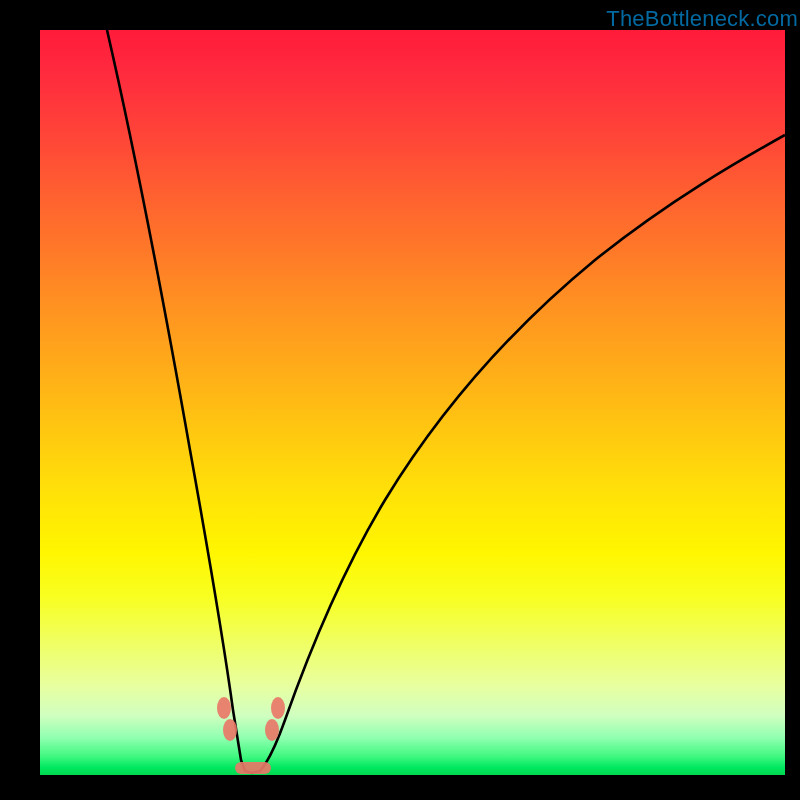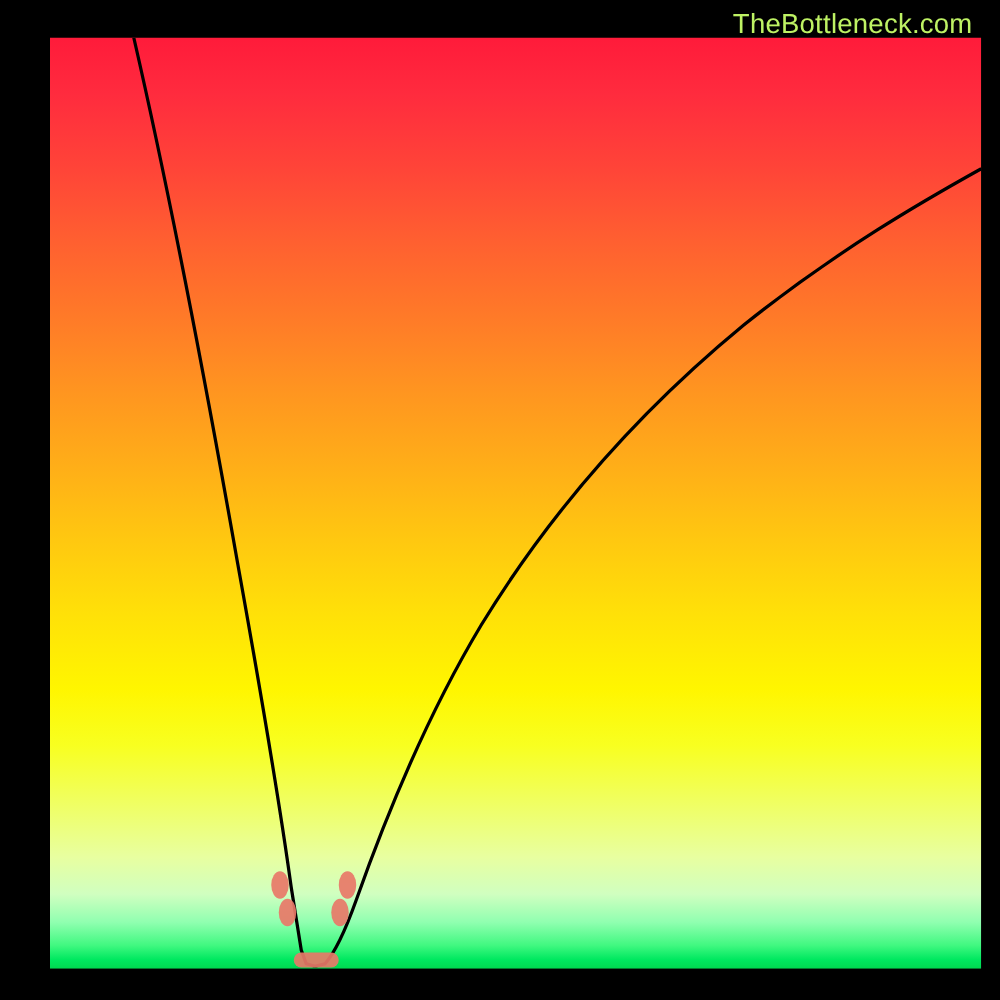--- a/index.html
+++ b/index.html
@@ -7,22 +7,22 @@
     padding: 0;
     width: 800px;
     height: 800px;
     background: #000;
     position: relative;
     font-family: Arial, sans-serif;
   }
   .watermark {
     position: absolute;
     top: 6px;
-    right: 22px;
-    color: #bef264;
+    right: 2px;
+    color: #0369a1;
     font-size: 22px;
     letter-spacing: 0.2px;
     z-index: 10;
   }
   .plot-area {
     position: absolute;
     left: 40px;
     top: 30px;
     width: 745px;
     height: 745px;

